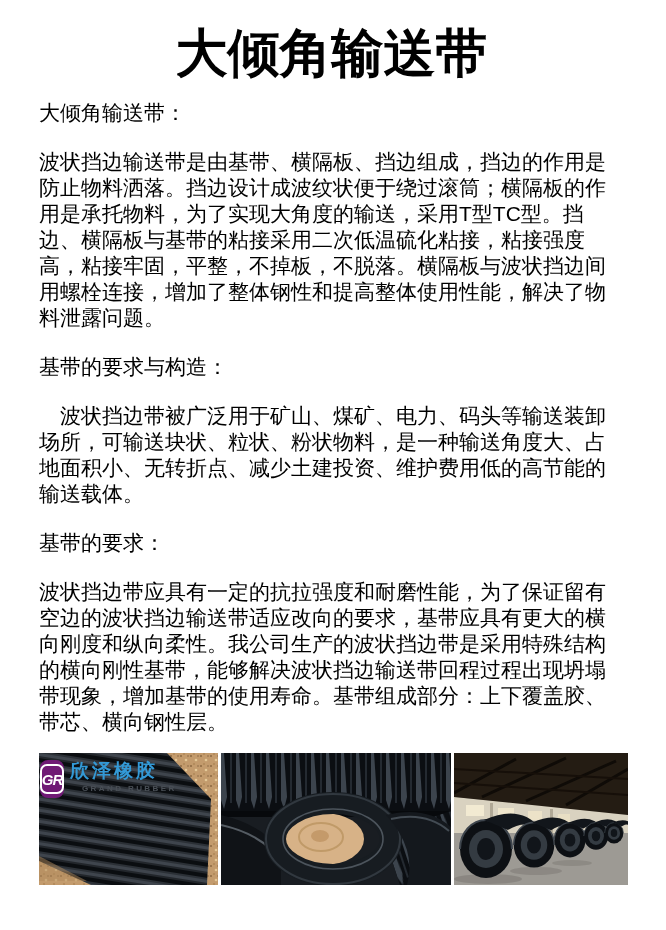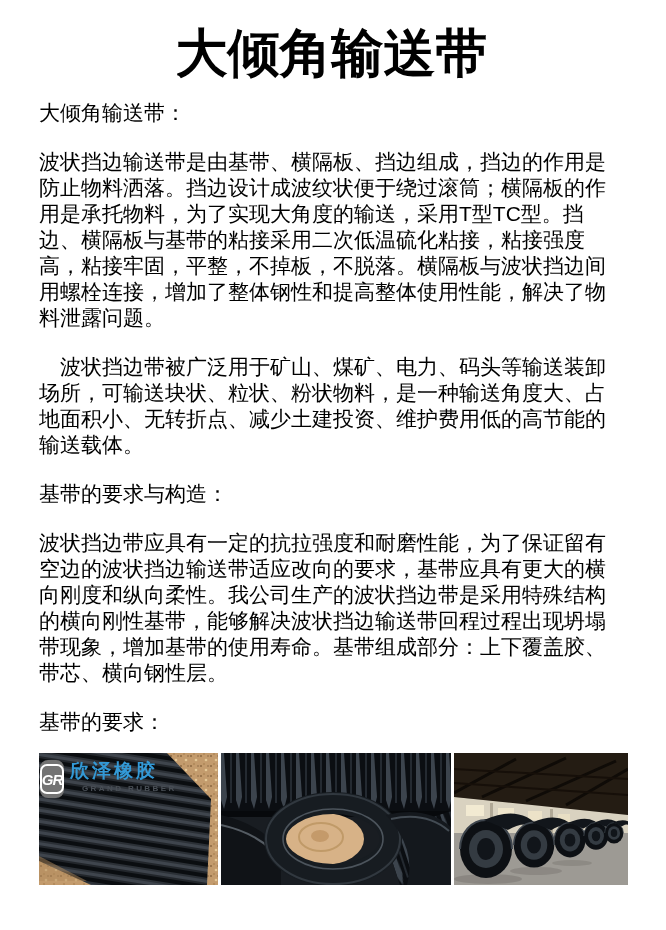--- a/index.html
+++ b/index.html
@@ -10,46 +10,46 @@
             word-break:break-all;}
   .intro{margin-top:18px;}
   .photos{display:flex;gap:3px;margin-top:18px;}
   .photo{position:relative;height:132px;flex:none;overflow:hidden;margin:0;background:#111;}
   .photo1{width:179px;}
   .photo2{width:230px;}
   .photo3{width:174px;}
   .photo svg{display:block;width:100%;height:100%;}
   
   .logo{position:absolute;top:7px;left:1px;display:flex;align-items:flex-start;gap:6px;}
-  .logo-box{width:24px;height:38px;background:#737373;border-radius:8px;
+  .logo-box{width:24px;height:38px;background:#701a75;border-radius:8px;
             display:flex;align-items:center;justify-content:center;flex:none;}
   .logo-inner{width:28px;height:26px;border:2px solid #fff;border-radius:7px;
               display:flex;align-items:center;justify-content:center;}
   .logo-gr{color:#fff;font-weight:bold;font-style:italic;font-size:15px;letter-spacing:-1px;line-height:1;}
   .logo-cn{color:#3399d6;font-size:19px;font-weight:700;letter-spacing:3px;line-height:21px;margin-top:2px;font-family:Liberation Mono, monospace;}
   .logo-en{color:#494f56;font-size:8px;font-weight:700;letter-spacing:2.4px;margin-top:1px;margin-left:12px;}
 </style>
 </head>
 <body>
 
 <div class="page">
 
   <h1 class="title">大倾角输送带</h1>
 
   <p class="bodytext intro">大倾角输送带：</p>
 
   <p class="bodytext">波状挡边输送带是由基带、横隔板、挡边组成，挡边的作用是防止物料洒落。挡边设计成波纹状便于绕过滚筒；横隔板的作用是承托物料，为了实现大角度的输送，采用T型TC型。挡边、横隔板与基带的粘接采用二次低温硫化粘接，粘接强度高，粘接牢固，平整，不掉板，不脱落。横隔板与波状挡边间用螺栓连接，增加了整体钢性和提高整体使用性能，解决了物料泄露问题。</p>
 
+  <p class="bodytext">基带的要求与构造：</p>
+
   <p class="bodytext">　波状挡边带被广泛用于矿山、煤矿、电力、码头等输送装卸场所，可输送块状、粒状、粉状物料，是一种输送角度大、占地面积小、无转折点、减少土建投资、维护费用低的高节能的输送载体。</p>
 
-  <p class="bodytext">基带的要求与构造：</p>
+  <p class="bodytext">基带的要求：</p>
 
   <p class="bodytext">波状挡边带应具有一定的抗拉强度和耐磨性能，为了保证留有空边的波状挡边输送带适应改向的要求，基带应具有更大的横向刚度和纵向柔性。我公司生产的波状挡边带是采用特殊结构的横向刚性基带，能够解决波状挡边输送带回程过程出现坍塌带现象，增加基带的使用寿命。基带组成部分：上下覆盖胶、带芯、横向钢性层。</p>
-
-  <p class="bodytext">基带的要求：</p>
 
   <div class="photos">
 
     <figure class="photo photo1">
       <svg viewBox="0 0 179 132" preserveAspectRatio="none">
         <defs>
           <pattern id="floor1" width="10" height="10" patternUnits="userSpaceOnUse">
             <rect width="10" height="10" fill="#c39b6d"></rect>
             <circle cx="2" cy="3" r="1.1" fill="#8f6b44"></circle>
             <circle cx="7" cy="7" r="1.3" fill="#e4c897"></circle>

